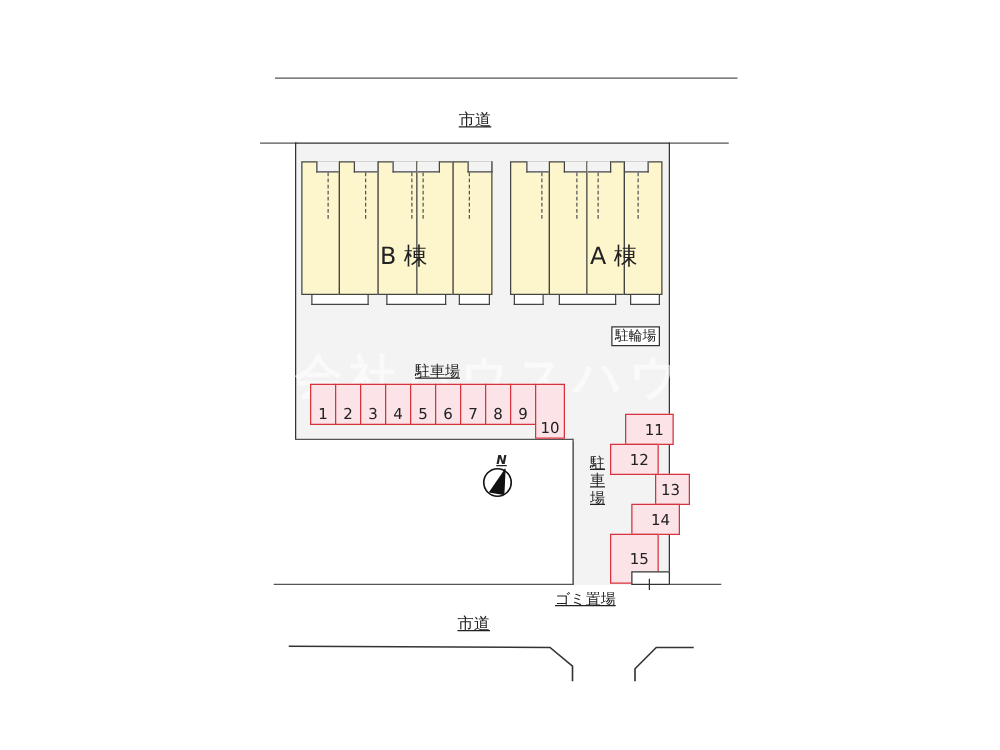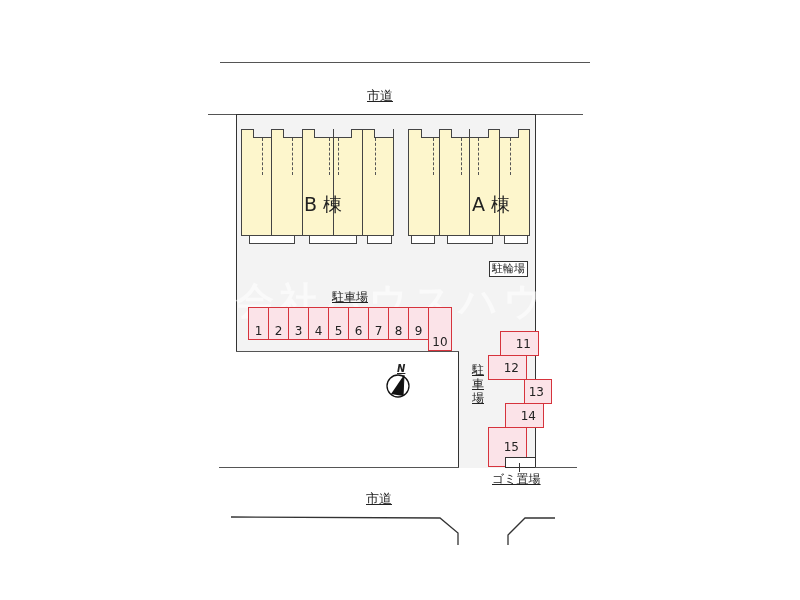--- a/index.html
+++ b/index.html
@@ -110,21 +110,21 @@
 <div>
   <div class="pk2" style="left:500px; top:331px; width:39px; height:25px;">11</div>
   <div class="pk2" style="left:488px; top:355px; width:39px; height:25px;">12</div>
   <div class="pk2" style="left:488px; top:379px; width:28px; height:25px;margin-left:36px;">13</div>
   <div class="pk2" style="left:488px; top:403px; width:39px; height:25px;margin-left:17px;">14</div>
   <div class="pk2" style="left:488px; top:427px; width:39px; height:40px;">15</div>
 </div>
 
 <div class="abs" style="left:505px; top:457px; width:31px; height:11px; border:1px solid #333; background:#fff; box-sizing:border-box;"></div>
 <div class="abs" style="left:519px; top:463px; width:1px; height:9px; background:#333;"></div>
-<div class="lbl" style="left:492px; top:471px;">ゴミ置場</div>
+<div class="lbl" style="left:444px; top:471px;">ゴミ置場</div>
 
 <div style="position:absolute; left:384px; top:366px; width:30px; height:36px;">
   <svg width="30" height="36" viewBox="0 0 30 36">
     <circle cx="14" cy="20" r="11" fill="#fff" stroke="#111" stroke-width="1.3"></circle>
     <polygon points="20,9 7,28 19,30" fill="#111"></polygon>
     <line x1="20" y1="9" x2="19" y2="30" stroke="#111" stroke-width="1"></line>
   </svg>
   <div class="lbl" style="left:13px; top:-3px; font-size:10px; font-style:italic; font-weight:bold;">N</div>
 </div>
 

